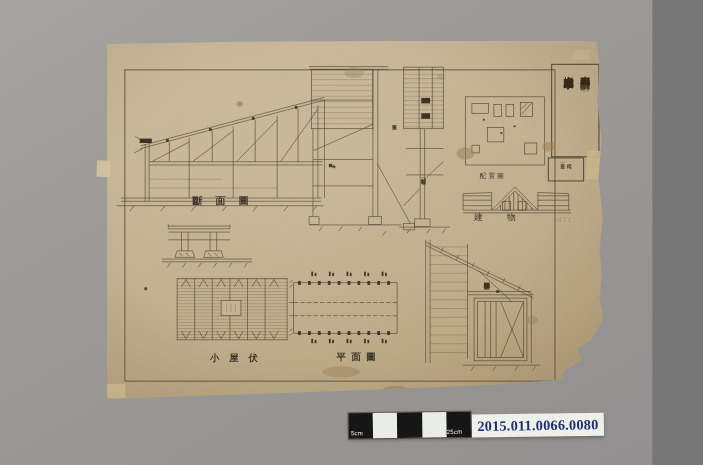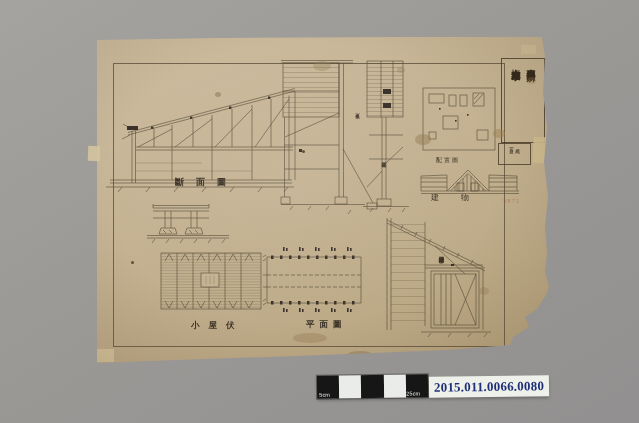--- a/index.html
+++ b/index.html
@@ -1,21 +1,21 @@
 <!DOCTYPE html>
 <html style="--bg: #9b9996; --paper: #c4b292; --ink: #564a36; --accent: #203078; --bar-dark: #161616; --bar-light: #e9ece9;"><head>
 <meta charset="utf-8">
 <style>
   :root{
     --bg:#9b9996; --paper:#c4b292; --ink:#564a36; --accent:#203078;
     --bar-dark:#161616; --bar-light:#e9ece9;
   }
   html,body{margin:0;padding:0;}
   body{font-family:"Liberation Sans",sans-serif;background:#777;}
-  #stage{position:relative;width:639px;height:423px;overflow:hidden;
+  #stage{position:relative;width:593px;height:423px;overflow:hidden;
     background:linear-gradient(150deg,#a5a3a0 0%,var(--bg) 45%,#929090 100%);}
   
   #paper{position:absolute;left:97px;top:37px;width:452px;height:326px;
     background:linear-gradient(160deg,#ccbc9e 0%,var(--paper) 45%,#b7a37e 100%);
     clip-path:polygon(0px 3px,120px 1px,300px 0px,445px 0px,448px 20px,446px 55px,450px 90px,447px 125px,451px 160px,448px 190px,450px 215px,448px 235px,452px 250px,449px 258px,440px 272px,428px 280px,432px 290px,416px 300px,413px 308px,350px 313px,200px 319px,80px 323px,0px 326px);
     filter:drop-shadow(3px 4px 5px rgba(30,30,30,.35));}
   .paper-shade{position:absolute;inset:0;pointer-events:none;
     background:radial-gradient(ellipse at 45% 45%,rgba(255,255,255,.06) 0%,rgba(0,0,0,0) 55%,rgba(100,75,40,.22) 100%);}
   #frame{position:absolute;left:16px;top:26px;width:390px;height:282px;
     border:1px solid rgba(86,72,52,.75);}

